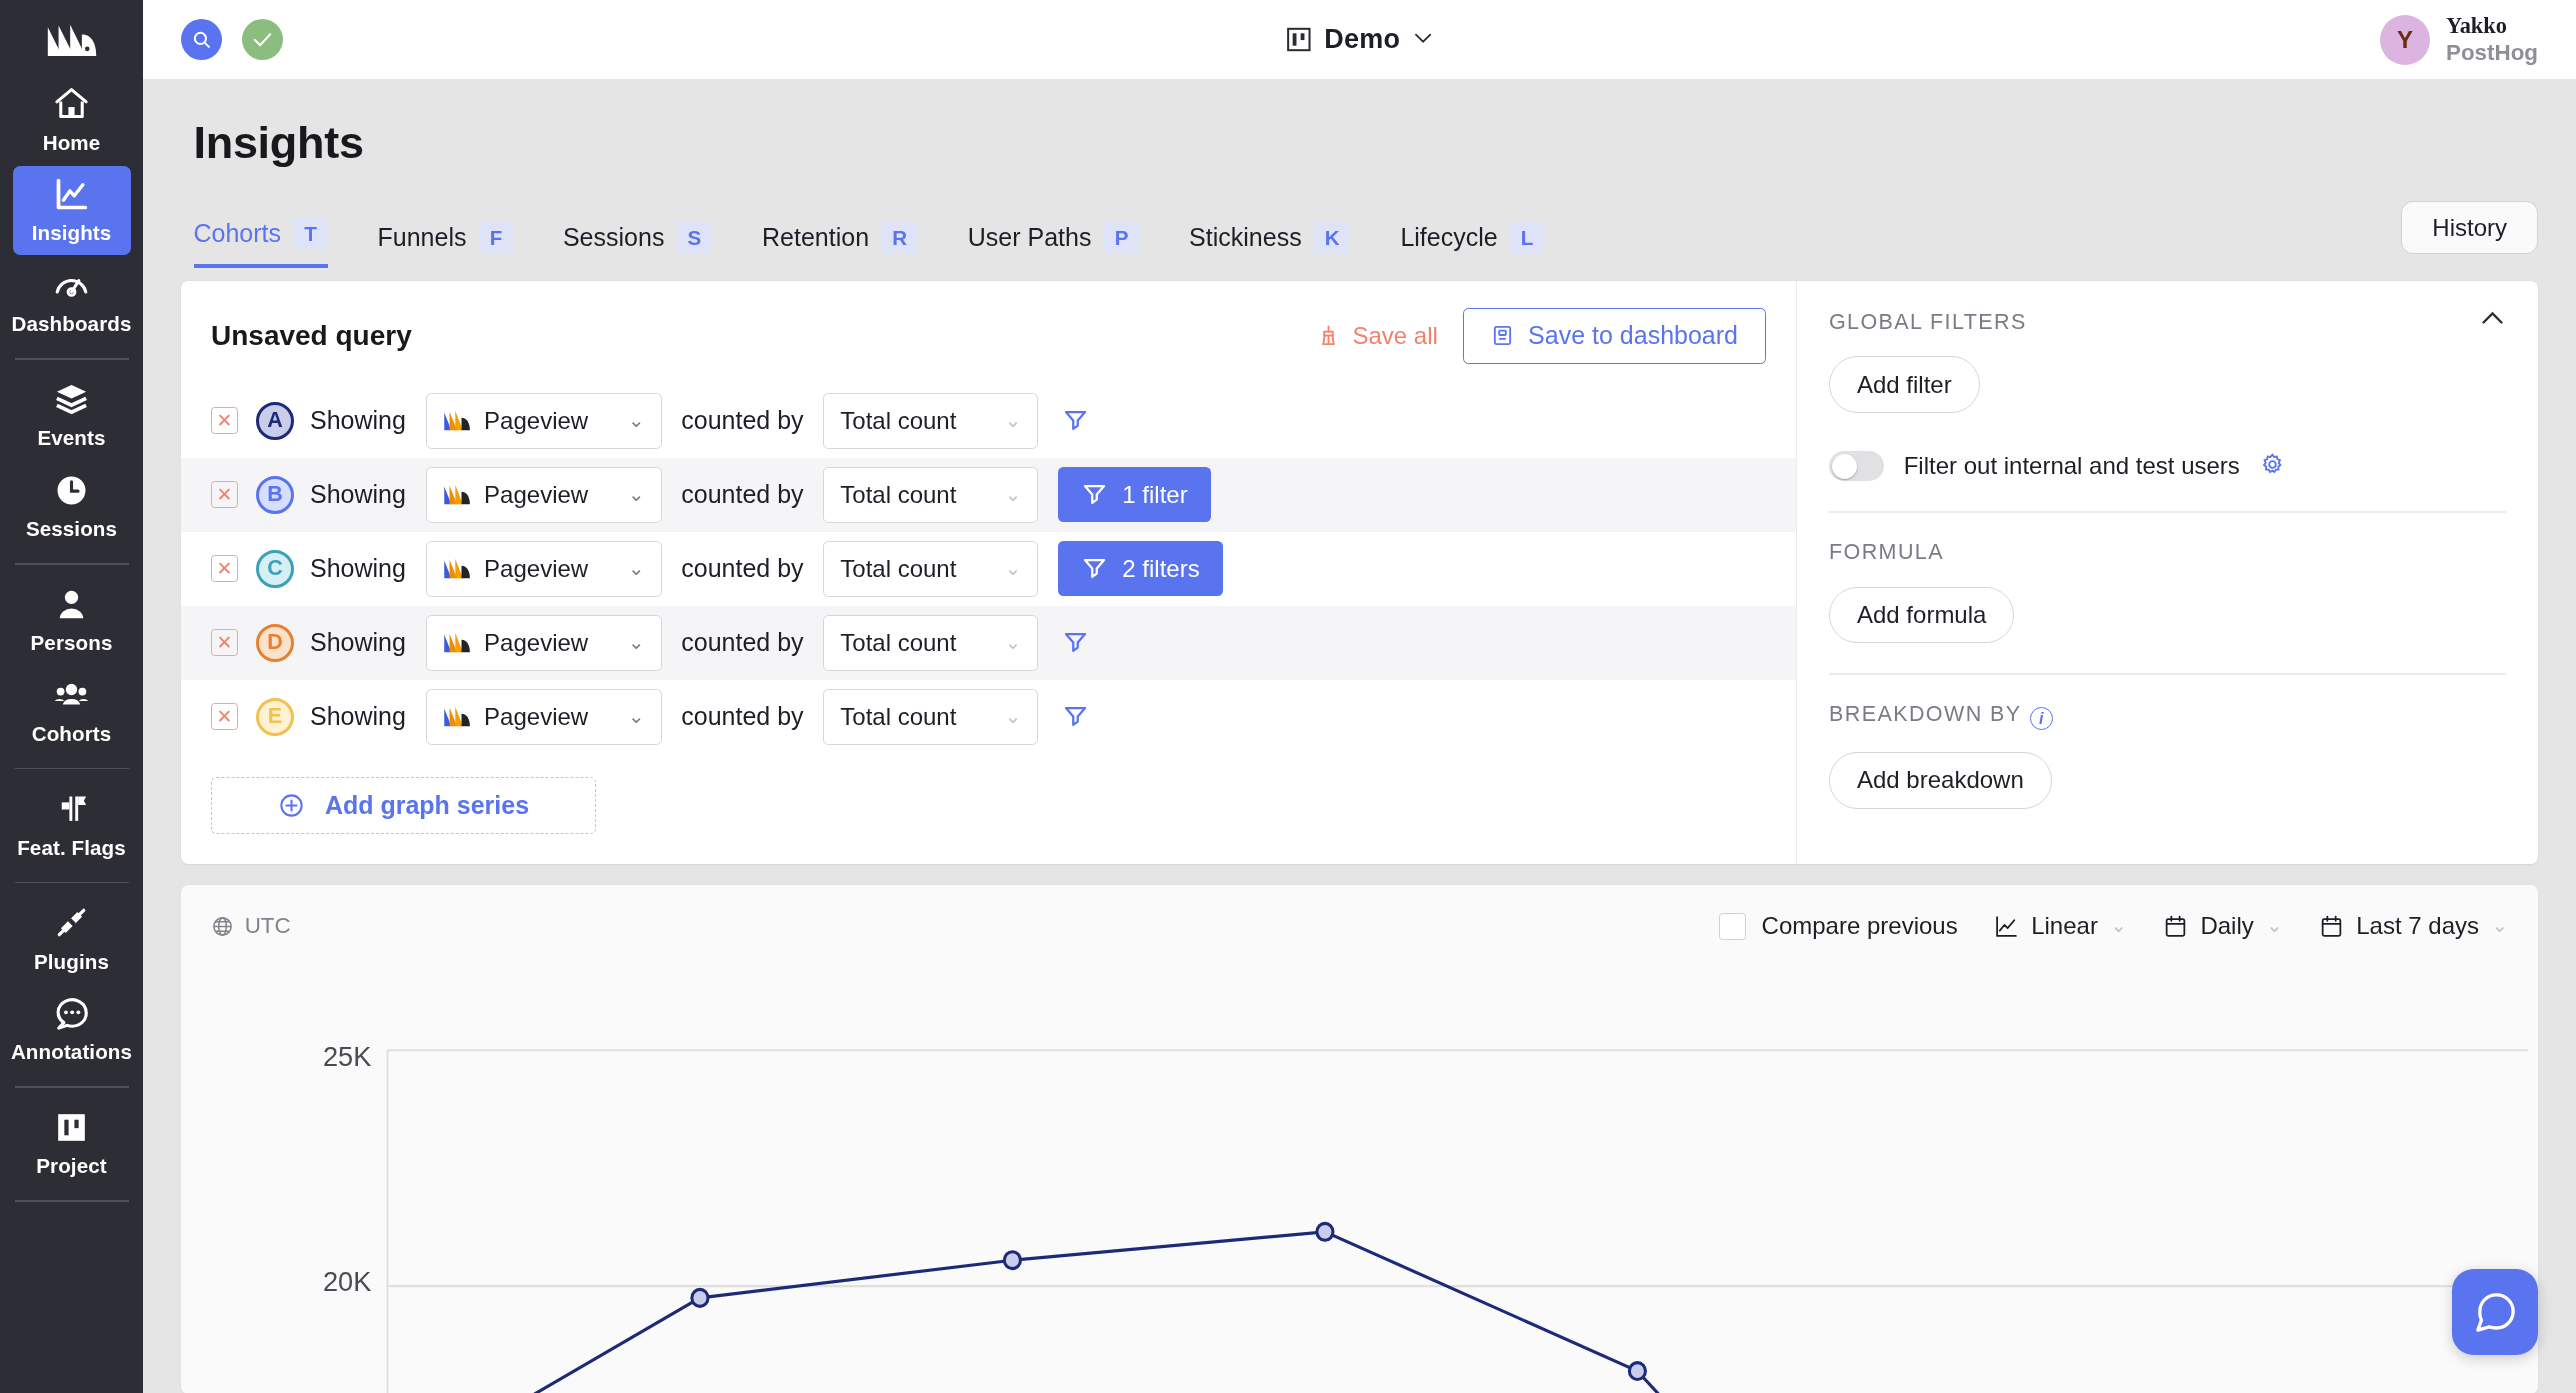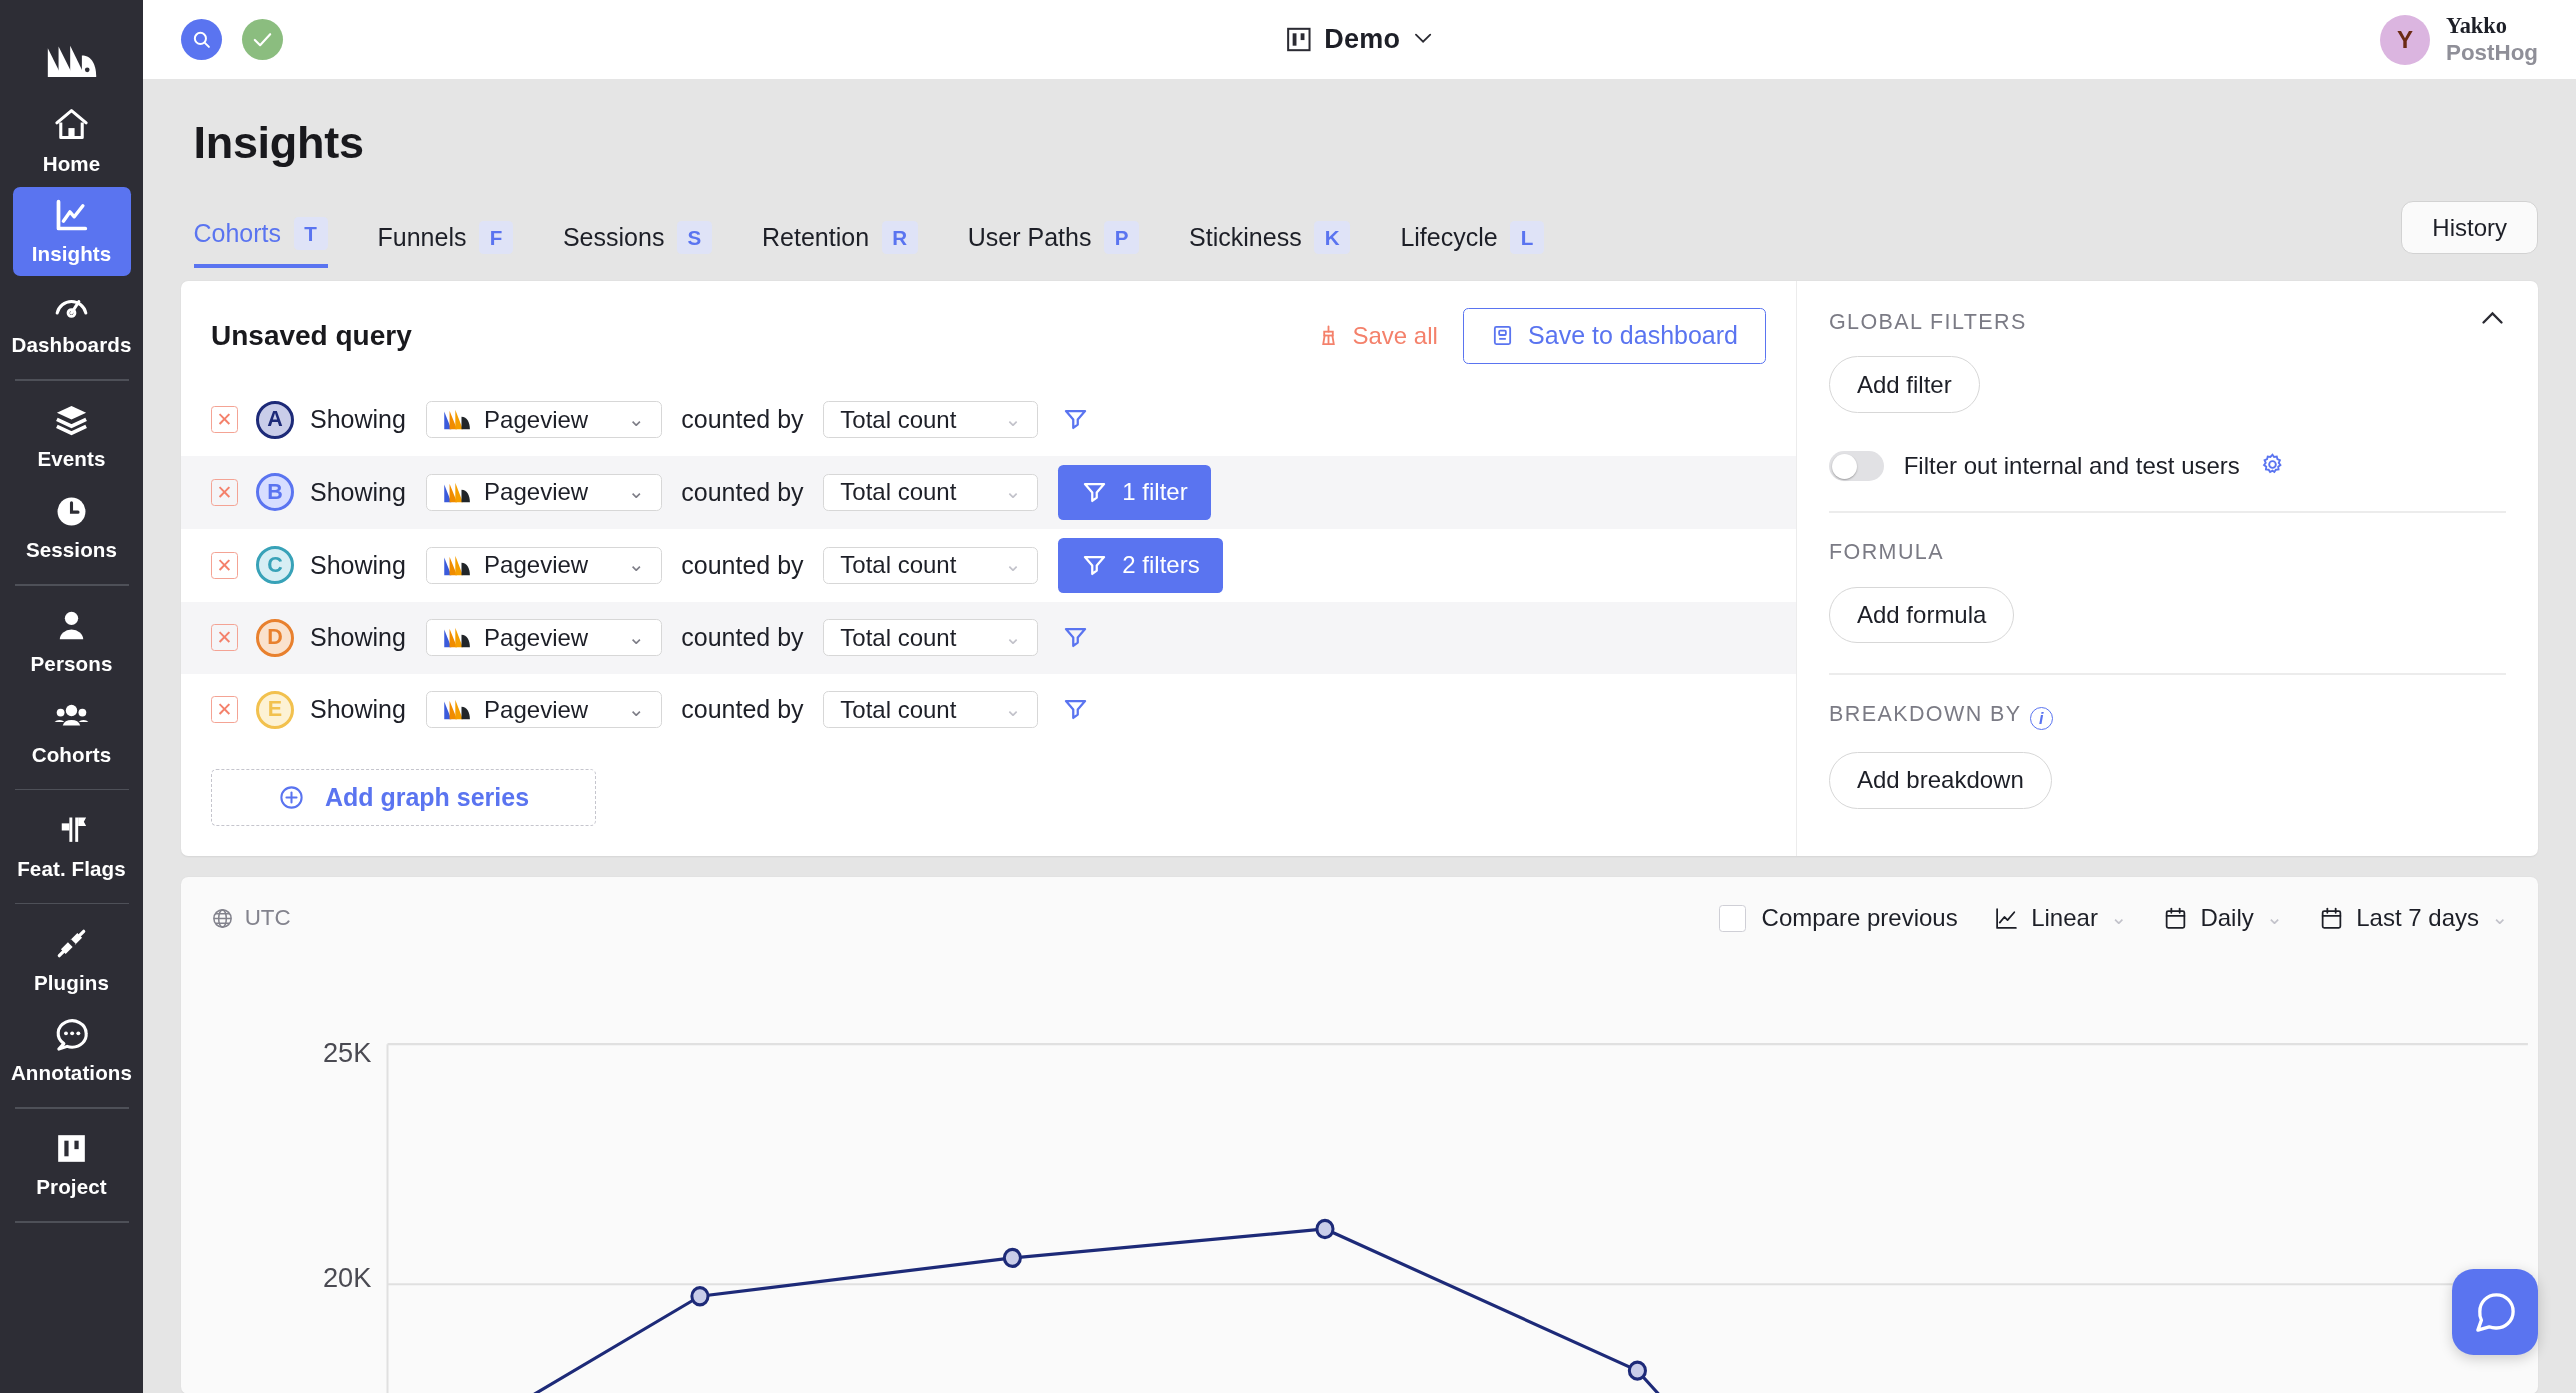--- a/index.html
+++ b/index.html
@@ -11,21 +11,21 @@
   }
 
   
   .app { display: flex; width: 2576px; height: 1394px; }
 
   
   .sidebar {
     width: 143px; flex: 0 0 143px;
     background: #2d2d35;
     display: flex; flex-direction: column; align-items: center;
-    padding-top: 24px;
+    padding-top: 3px;
     overflow: hidden;
   }
   .logo-wrap { width: 100%; height: 72px; display: flex; align-items: center; justify-content: center; }
   .nav-item {
     width: 118px; min-height: 89px;
     display: flex; flex-direction: column; align-items: center; justify-content: center;
     gap: 7.2px; border-radius: 7.2px; color: #fff; cursor: pointer; margin-bottom: 1.8px;
   }
   .nav-item.active { background: #5a74f0; }
   .nav-label { font-size: 20.6px; font-weight: 700; letter-spacing: 0.1px; white-space: nowrap; }
@@ -100,21 +100,21 @@
     display: flex; align-items: center; justify-content: center;
     color: #f4816b; font-size: 19px; line-height: 1; cursor: pointer; margin-right: 18px; flex: 0 0 auto;
   }
   .badge {
     width: 38px; height: 38px; border-radius: 50%; display: flex; align-items: center; justify-content: center;
     font-size: 21.5px; font-weight: 700; border: 3.6px solid; margin-right: 16px; flex: 0 0 auto;
   }
   .row-text { font-size: 25px; color: #1d1f27; white-space: nowrap; }
   .select {
     background: #fff; border: 1.8px solid #d7d7d7; border-radius: 5.4px;
-    height: 37px; display: flex; align-items: center; padding: 0 16px; gap: 12.5px;
+    height: 56px; display: flex; align-items: center; padding: 0 16px; gap: 12.5px;
     cursor: pointer; margin: 0 19.7px;
   }
   .select.w-event { width: 236px; }
   .select.w-count { width: 215px; }
   .select-label { font-size: 24px; color: #1d1f27; white-space: nowrap; }
   .chev { margin-left: auto; color: #7d7d87; font-size: 19.7px; line-height: 1; }
   .chev.dim { color: #c2c2ca; }
   .filter-icon-btn { width: 36px; height: 36px; display:flex; align-items:center; justify-content:center; cursor: pointer; flex: 0 0 auto;}
   .filter-pill {
     background: #5a74f0; color: #fff; border-radius: 5.4px; height: 55px;

